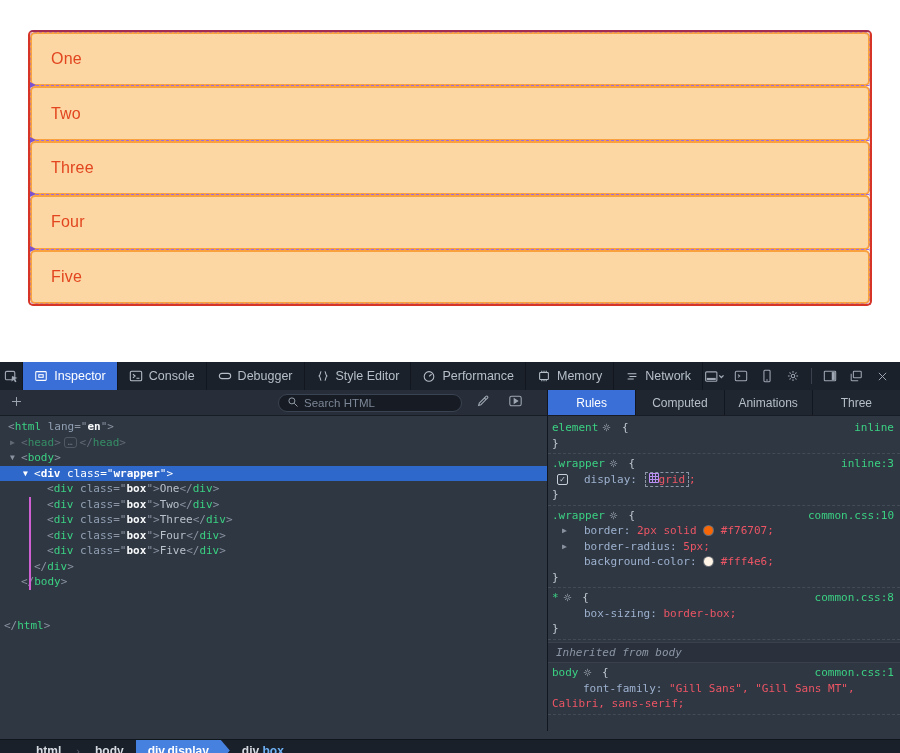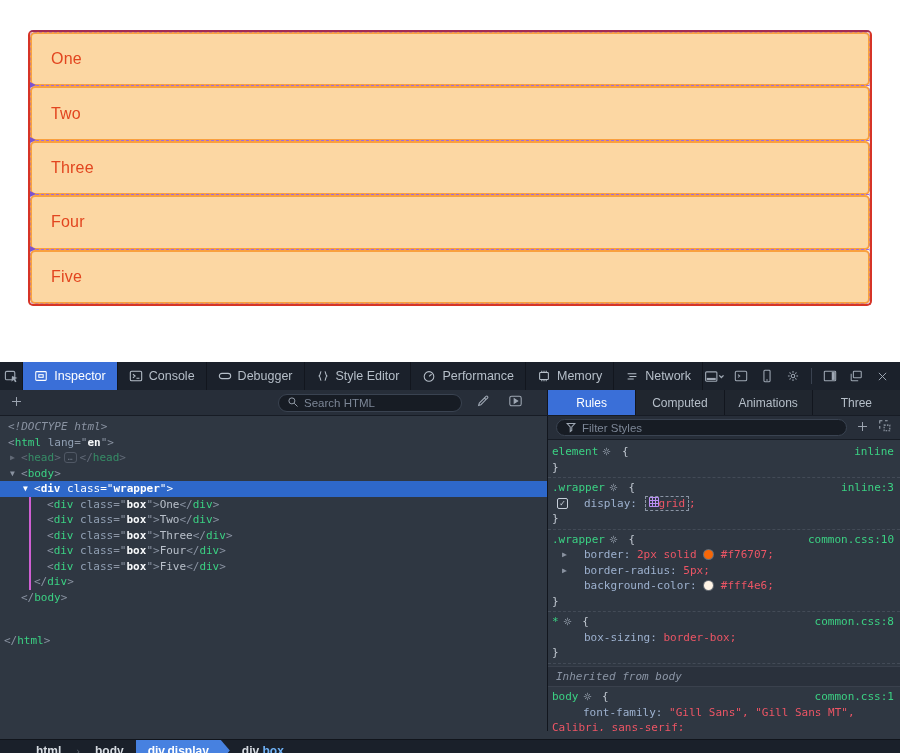--- a/index.html
+++ b/index.html
@@ -286,57 +286,35 @@
     <div class="sidetabs" id="sidebarTabs">
         <div class="stab active">Rules</div>
         <div class="stab">Computed</div>
         <div class="stab">Animations</div>
         <div class="stab">Three</div>
       </div>
   </div>
 
   <div class="content">
     <div class="markup" id="markupView">
-        <div class="mrow" style="padding-left: 8px;"><span class="tk-doc">&lt;!DOCTYPE html&gt;</span></div>
         <div class="mrow" style="padding-left: 8px;"><span class="tk-pun">&lt;</span><span class="tk-tag">html</span><span class="tk-attr"> lang</span><span class="tk-pun">="</span><span class="tk-val">en</span><span class="tk-pun">"&gt;</span></div>
         <div class="mrow dim" style="padding-left: 21px;"><span class="exp" style="left: 10px;">▶</span><span class="tk-pun">&lt;</span><span class="tk-tag">head</span><span class="tk-pun">&gt;</span><span class="tk-badge">…</span><span class="tk-pun">&lt;/</span><span class="tk-tag">head</span><span class="tk-pun">&gt;</span></div>
         <div class="mrow" style="padding-left: 21px;"><span class="exp" style="left: 10px;">▼</span><span class="tk-pun">&lt;</span><span class="tk-tag">body</span><span class="tk-pun">&gt;</span></div>
         <div class="mrow sel" style="padding-left: 34px;"><span class="exp" style="left: 23px;">▼</span><span class="tk-pun">&lt;</span><span class="tk-tag">div</span><span class="tk-attr"> class</span><span class="tk-pun">="</span><span class="tk-val">wrapper</span><span class="tk-pun">"&gt;</span></div>
         <div class="mrow" style="padding-left: 47px;"><span class="tk-pun">&lt;</span><span class="tk-tag">div</span><span class="tk-attr"> class</span><span class="tk-pun">="</span><span class="tk-val">box</span><span class="tk-pun">"&gt;</span><span class="tk-txt">One</span><span class="tk-pun">&lt;/</span><span class="tk-tag">div</span><span class="tk-pun">&gt;</span></div>
         <div class="mrow" style="padding-left: 47px;"><span class="tk-pun">&lt;</span><span class="tk-tag">div</span><span class="tk-attr"> class</span><span class="tk-pun">="</span><span class="tk-val">box</span><span class="tk-pun">"&gt;</span><span class="tk-txt">Two</span><span class="tk-pun">&lt;/</span><span class="tk-tag">div</span><span class="tk-pun">&gt;</span></div>
         <div class="mrow" style="padding-left: 47px;"><span class="tk-pun">&lt;</span><span class="tk-tag">div</span><span class="tk-attr"> class</span><span class="tk-pun">="</span><span class="tk-val">box</span><span class="tk-pun">"&gt;</span><span class="tk-txt">Three</span><span class="tk-pun">&lt;/</span><span class="tk-tag">div</span><span class="tk-pun">&gt;</span></div>
         <div class="mrow" style="padding-left: 47px;"><span class="tk-pun">&lt;</span><span class="tk-tag">div</span><span class="tk-attr"> class</span><span class="tk-pun">="</span><span class="tk-val">box</span><span class="tk-pun">"&gt;</span><span class="tk-txt">Four</span><span class="tk-pun">&lt;/</span><span class="tk-tag">div</span><span class="tk-pun">&gt;</span></div>
         <div class="mrow" style="padding-left: 47px;"><span class="tk-pun">&lt;</span><span class="tk-tag">div</span><span class="tk-attr"> class</span><span class="tk-pun">="</span><span class="tk-val">box</span><span class="tk-pun">"&gt;</span><span class="tk-txt">Five</span><span class="tk-pun">&lt;/</span><span class="tk-tag">div</span><span class="tk-pun">&gt;</span></div>
         <div class="mrow" style="padding-left: 34px;"><span class="tk-pun">&lt;/</span><span class="tk-tag">div</span><span class="tk-pun">&gt;</span></div>
         <div class="mrow" style="padding-left: 21px;"><span class="tk-pun">&lt;/</span><span class="tk-tag">body</span><span class="tk-pun">&gt;</span></div>
         <div class="mrow" style="padding-left: 4px; margin-top: 28px;"><span class="tk-pun">&lt;/</span><span class="tk-tag">html</span><span class="tk-pun">&gt;</span></div>
         <div class="guide"></div>
       </div>
     <div class="sidebar">
-      <div class="filterrow">
-        <div class="filterpill">
-          <span id="funnelIcon"><span class="icn">
-                <svg width="12" height="12" viewBox="0 0 14 14" fill="none" stroke="currentColor" stroke-width="1.2">
-                  <path d="M2.5 3h9l-3.6 4v4l-1.8 1.2V7z"></path>
-                </svg>
-              </span></span>
-          <input id="filterInput" placeholder="Filter Styles" style="">
-        </div>
-        <span id="addRuleBtn"><span class="icn">
-              <svg width="13" height="13" viewBox="0 0 16 16" fill="none" stroke="currentColor" stroke-width="1.2">
-                <path d="M8 2.5v11M2.5 8h11"></path>
-              </svg>
-            </span></span>
-        <span id="pseudoBtn"><span class="icn">
-              <svg width="14" height="14" viewBox="0 0 16 16" fill="none" stroke="currentColor" stroke-width="1.2">
-                <path d="M2 5V2h3M8 2h3M2 8v3"></path>
-                <rect x="7" y="7" width="6.5" height="6.5" stroke-dasharray="1.8 1.4"></rect>
-              </svg>
-            </span></span>
-      </div>
       <div class="rules" id="rulesView">
           <div class="rule">
             <div class="rline"><span class="rsel">element</span><span class="icn rgear">
                 <svg width="11" height="11" viewBox="0 0 16 16" fill="none" stroke="currentColor" stroke-width="1.2">
                   <circle cx="8" cy="8" r="2.3"></circle>
                   <path d="M8 2.6v2.2M8 11.2v2.2M2.6 8h2.2M11.2 8h2.2M4.4 4.4L6 6M10 10l1.6 1.6M11.6 4.4L10 6M6 10l-1.6 1.6"></path>
                 </svg>
               </span><span class="brace"> {</span><span class="rloc">inline</span></div>
             <div class="dclose">}</div>
           </div>

